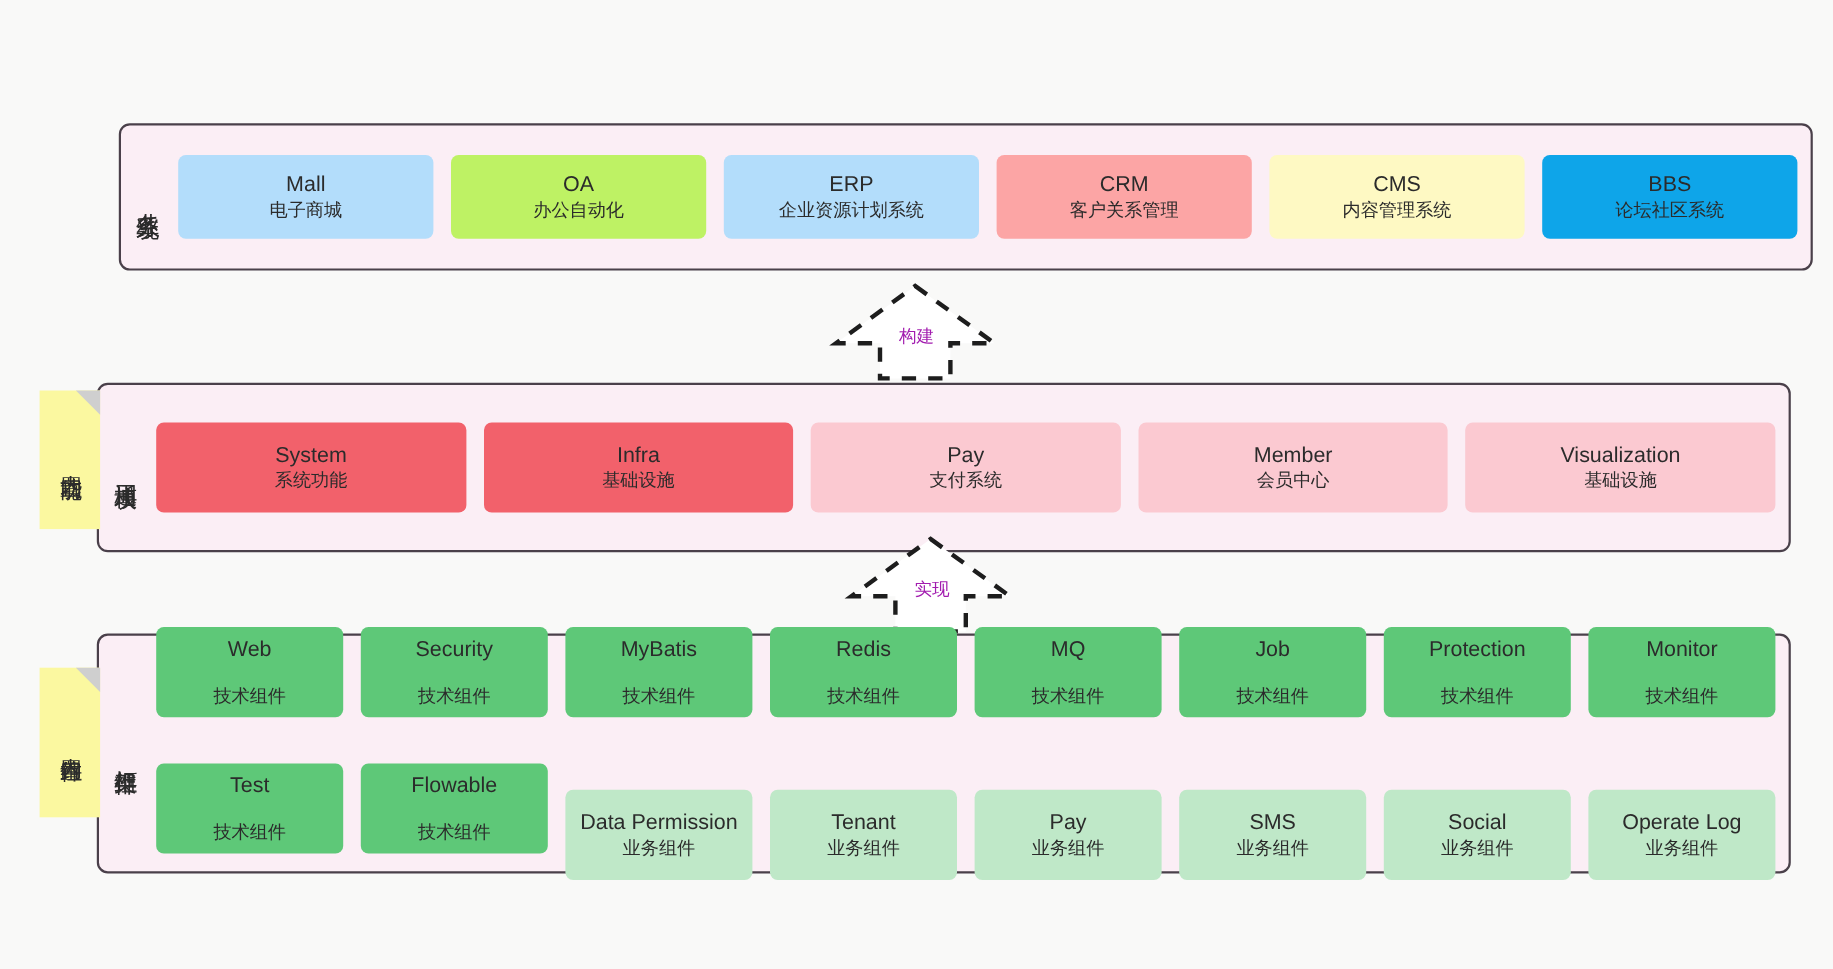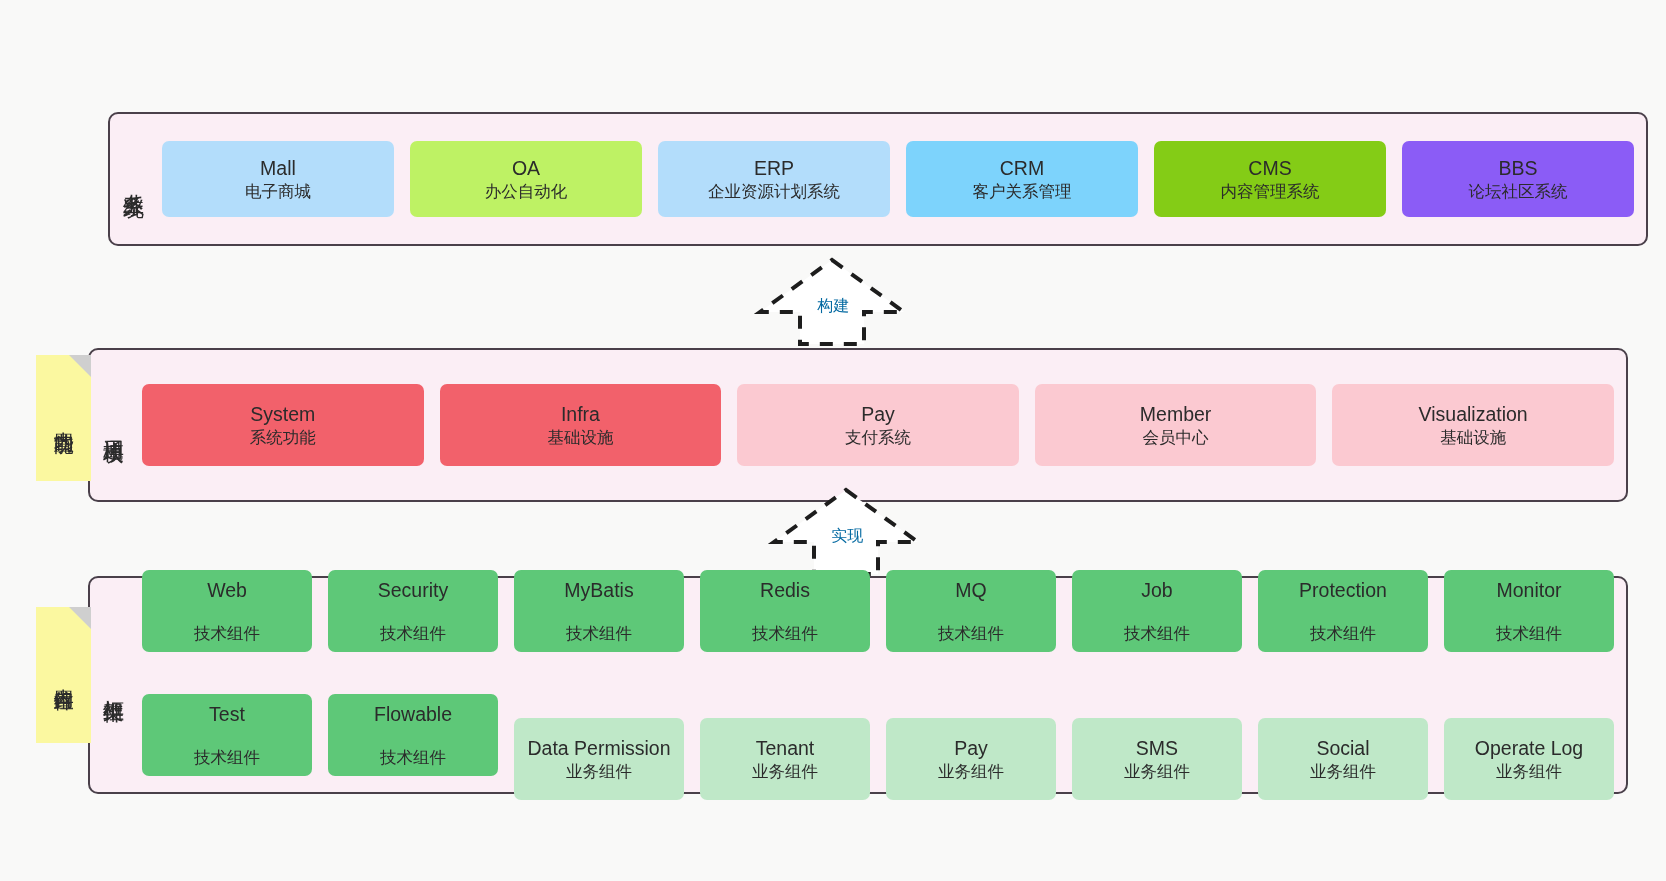--- a/index.html
+++ b/index.html
@@ -132,21 +132,21 @@
   #note-builtin-function { left: 36px; top: 355px; height: 126px; }
   #note-builtin-component { left: 36px; top: 607px; height: 136px; }
 
   
   .arrow-wrap { position: absolute; }
   #arrow-build   { left: 752px; top: 256px;  width: 160px; height: 92px; }
   #arrow-realize { left: 766px; top: 486px;  width: 160px; height: 92px; }
   .arrow-label {
     position: absolute;
     font-size: 16px;
-    color: #0369a1;
+    color: #a21caf;
     background: transparent;
     white-space: nowrap;
     left: 50%;
     transform: translateX(-46%);
     top: 40px;
   }
 </style>
 </head>
 <body>
 
@@ -161,29 +161,29 @@
           <div class="t2">电子商城</div>
         </div>
         <div class="card" style="background:#bef264">
           <div class="t1">OA</div>
           <div class="t2">办公自动化</div>
         </div>
         <div class="card" style="background:#b3ddfb">
           <div class="t1">ERP</div>
           <div class="t2">企业资源计划系统</div>
         </div>
-        <div class="card" style="background:#7dd3fc">
+        <div class="card" style="background:#fca5a5">
           <div class="t1">CRM</div>
           <div class="t2">客户关系管理</div>
         </div>
-        <div class="card" style="background:#84cc16">
+        <div class="card" style="background:#fef9c3">
           <div class="t1">CMS</div>
           <div class="t2">内容管理系统</div>
         </div>
-        <div class="card" style="background:#8b5cf6">
+        <div class="card" style="background:#0ea5e9">
           <div class="t1">BBS</div>
           <div class="t2">论坛社区系统</div>
         </div>
       </div>
     </div>
   </div>
 
   <div class="arrow-wrap" id="arrow-build">
     <svg width="160" height="92" viewBox="0 0 160 92">
       <path d="M80 4 L152 56 L112 56 L112 88 L48 88 L48 56 L8 56 Z" fill="#ffffff" stroke="#1d1d1d" stroke-width="4" stroke-dasharray="13,11" stroke-linejoin="miter"></path>

